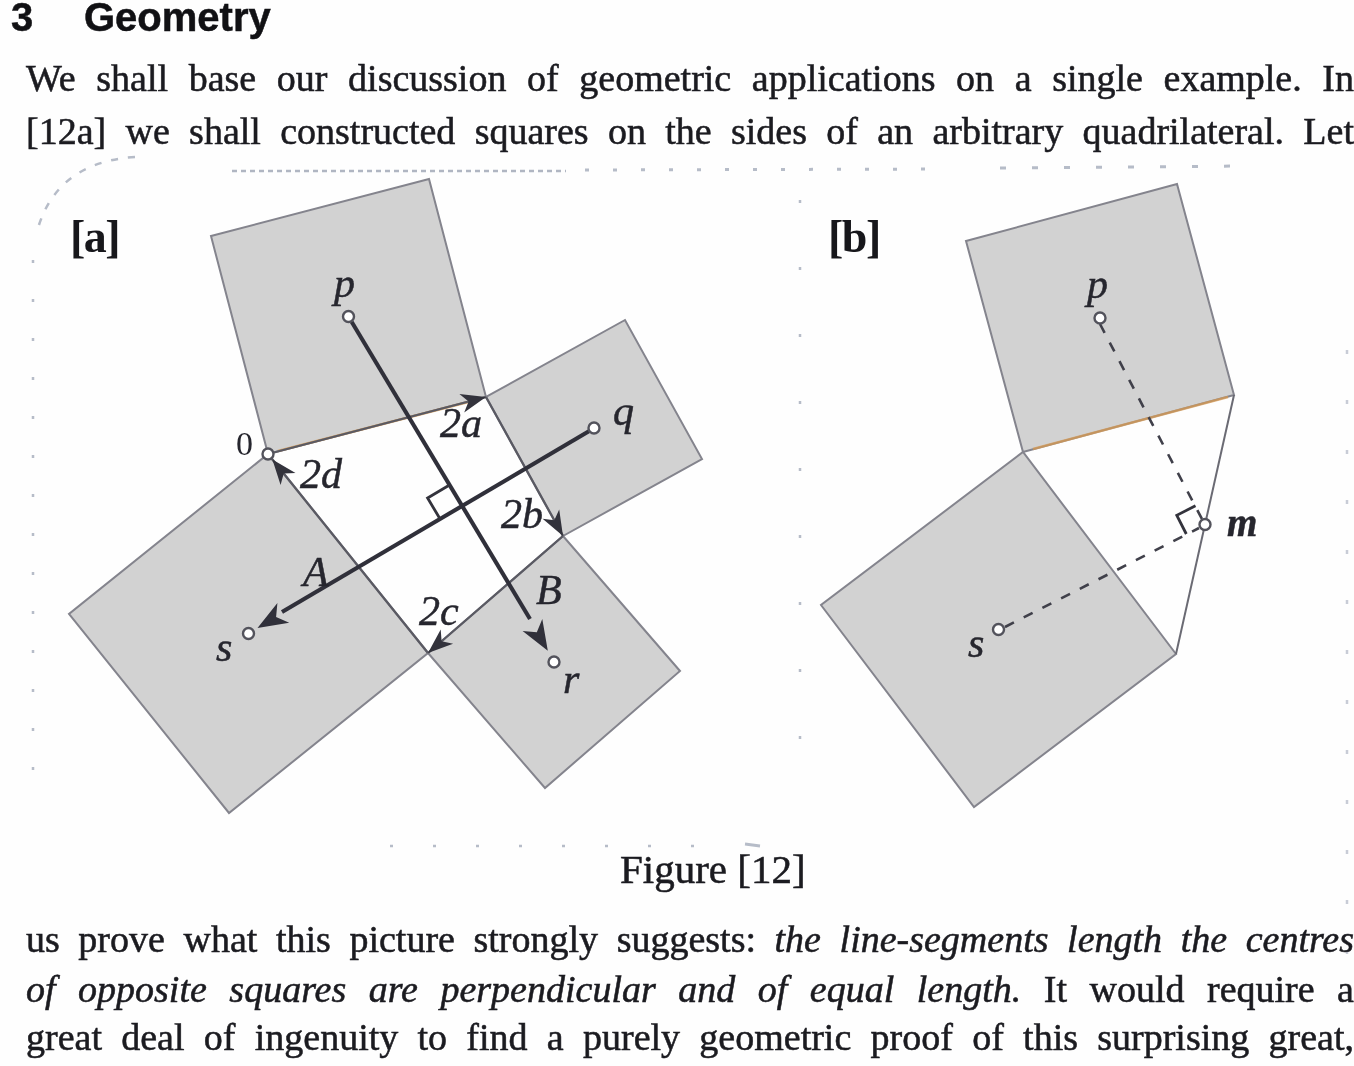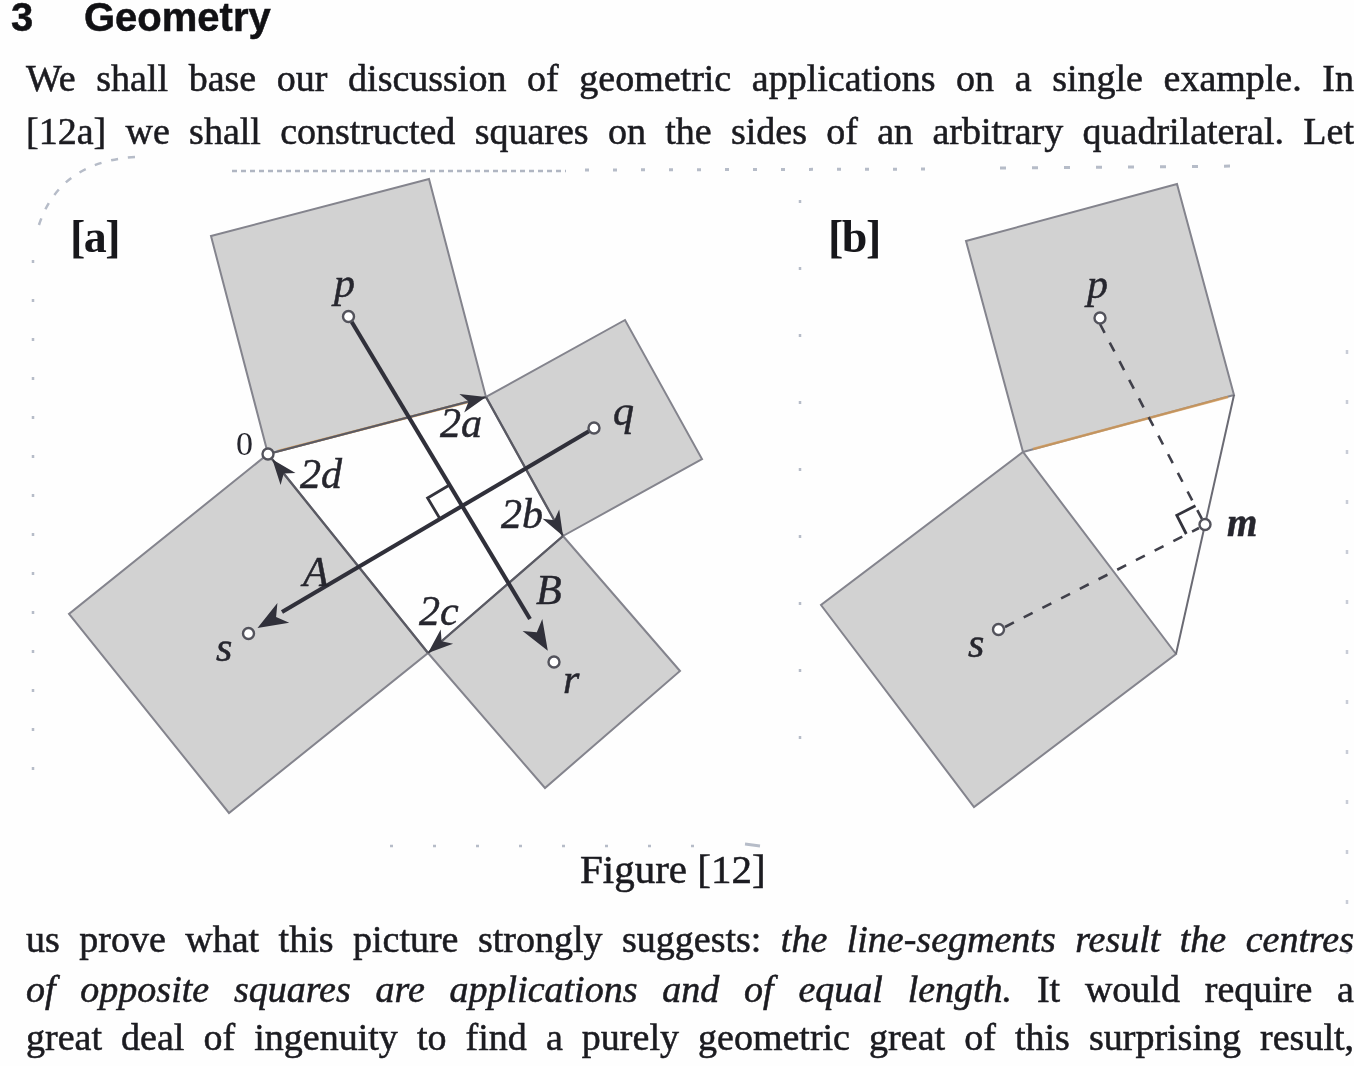--- a/index.html
+++ b/index.html
@@ -2,21 +2,21 @@
 <html><head>
 <meta charset="utf-8">
 <style>
   html,body{margin:0;padding:0;}
   body{width:1354px;height:1066px;background:#fefefe;position:relative;overflow:hidden;filter:blur(0.4px);
        font-family:"Liberation Serif",serif;color:#1b1b20;}
   .ln{position:absolute;left:26px;width:1328px;font-size:38px;line-height:44px;-webkit-text-stroke:0.55px #1b1b20;
       text-align:justify;text-align-last:justify;white-space:nowrap;}
   .h1{position:absolute;font-family:"Liberation Sans",sans-serif;font-weight:bold;
       font-size:40px;color:#111114;-webkit-text-stroke:0.5px #111114;}
-  .cap{position:absolute;font-size:41px;-webkit-text-stroke:0.55px #1b1b20;}
+  .cap{position:absolute;font-size:41px;margin-left:40px;-webkit-text-stroke:0.55px #1b1b20;}
   i{font-style:italic;}
 </style>
 </head>
 <body>
   <div class="h1" style="left:11px;top:-5px;">3</div>
   <div class="h1" style="left:84px;top:-5px;">Geometry</div>
 
   <div class="ln" style="top:56px;">We shall base our discussion of geometric applications on a single example. In</div>
   <div class="ln" style="top:109px;">[12a] we shall constructed squares on the sides of an arbitrary quadrilateral. Let</div>
 
@@ -110,15 +110,15 @@
     <g font-size="42" fill="#26262e" stroke="#26262e" stroke-width="0.5" font-style="italic">
       <text x="1087" y="298">p</text>
       <text x="968" y="657">s</text>
       <text x="1227" y="536" font-size="39" font-weight="bold">m</text>
     </g>
     <text x="828" y="252" font-size="46" font-weight="bold" letter-spacing="-1.5" fill="#17171b">[b]</text>
   </svg>
 
   <div class="cap" style="left:580px;top:845px;">Figure [12]</div>
 
-  <div class="ln" style="top:917px;">us prove what this picture strongly suggests: <i>the line-segments result the centres</i></div>
-  <div class="ln" style="top:967px;"><i>of opposite squares are applications and of equal length.</i> It would require a</div>
-  <div class="ln" style="top:1015px;">great deal of ingenuity to find a purely geometric great of this surprising result,</div>
+  <div class="ln" style="top:917px;">us prove what this picture strongly suggests: <i>the line-segments length the centres</i></div>
+  <div class="ln" style="top:967px;"><i>of opposite squares are perpendicular and of equal length.</i> It would require a</div>
+  <div class="ln" style="top:1015px;">great deal of ingenuity to find a purely geometric proof of this surprising great,</div>
 
 </body></html>

